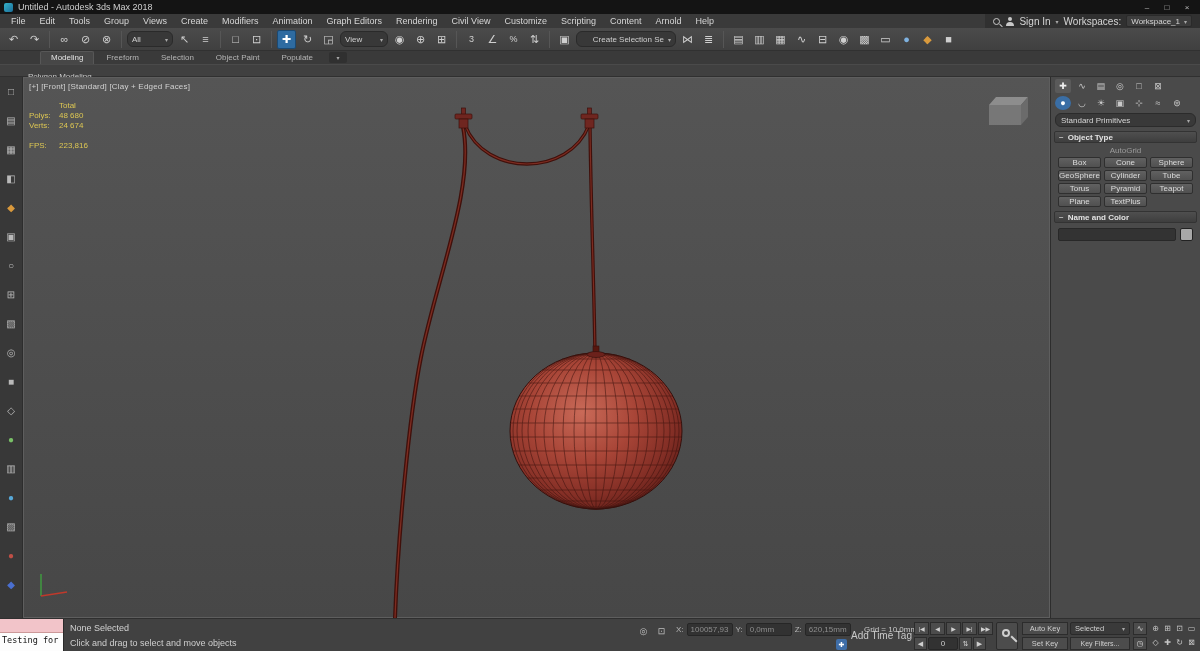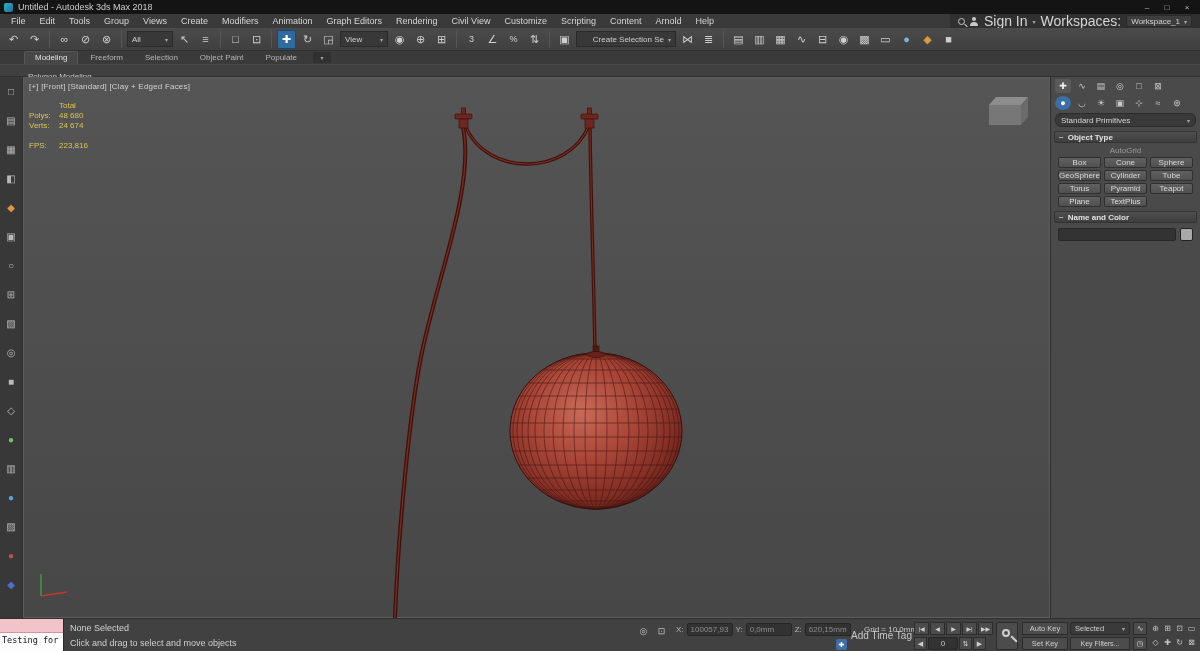--- a/index.html
+++ b/index.html
@@ -16,36 +16,36 @@
 
   
   .menubar{position:absolute;left:0;top:14px;width:1200px;height:14px;background:#3a3a3a;display:flex;align-items:center;padding-left:4px}
   .menu-item{font-size:9px;color:#d6d6d6;padding:0 7px;line-height:14px;white-space:nowrap}
   .menu-right{position:absolute;right:0;top:0;height:14px;display:flex;align-items:center;gap:5px;padding:0 8px;background:#303030}
   .mag-icon{width:7px;height:7px;border:1px solid #c9c9c9;border-radius:50%;position:relative}
   .mag-icon::after{content:"";position:absolute;width:4px;height:1px;background:#c9c9c9;left:5px;top:6px;transform:rotate(45deg)}
   .person-icon{width:9px;height:9px;position:relative}
   .person-icon::before{content:"";position:absolute;width:4px;height:4px;border-radius:50%;background:#c9c9c9;left:2.5px;top:0}
   .person-icon::after{content:"";position:absolute;width:8px;height:4px;border-radius:4px 4px 0 0;background:#c9c9c9;left:0.5px;bottom:0}
-  .mr-text{font-size:14px;color:#d6d6d6}
+  .mr-text{font-size:10px;color:#d6d6d6}
   .ws-box{display:flex;align-items:center;gap:4px;background:#3d3d3d;border:1px solid #2a2a2a;border-radius:2px;height:12px;padding:0 4px;font-size:8px;color:#d6d6d6}
   .caret{font-size:6px;color:#a8a8a8}
 
   
   .toolbar{position:absolute;left:0;top:28px;width:1200px;height:23px;background:linear-gradient(#4b4b4b,#404040);border-bottom:1px solid #313131;display:flex;align-items:center;padding-left:4px;gap:2px}
   .tbtn{width:19px;height:19px;display:flex;align-items:center;justify-content:center;border:1px solid transparent;border-radius:2px;color:#cfcfcf;font-size:11px;flex:none}
   .tbtn.sm{font-size:9px}
   .tbtn.active{background:#2e6ba1;border-color:#1b4972;color:#fff}
   .tbtn .c-blue{color:#7fb2e0}
   .tbtn .c-orange{color:#d99a3d}
   .tb-sep{width:1px;height:17px;background:#323232;border-right:1px solid #565656;margin:0 3px;flex:none}
-  .tb-dd{height:16px;display:flex;align-items:center;gap:4px;background:#383838;border:1px solid #2a2a2a;border-radius:0;padding:0 4px;font-size:8px;color:#d0d0d0;flex:none;white-space:nowrap}
-
-  
-  .ribbontabs{position:absolute;left:0;top:51px;width:1200px;height:13px;background:#3a3a3a;display:flex;align-items:flex-end;padding-left:24px;gap:2px}
+  .tb-dd{height:16px;display:flex;align-items:center;gap:4px;background:#383838;border:1px solid #2a2a2a;border-radius:6px;padding:0 4px;font-size:8px;color:#d0d0d0;flex:none;white-space:nowrap}
+
+  
+  .ribbontabs{position:absolute;left:0;top:51px;width:1200px;height:13px;background:#3a3a3a;display:flex;align-items:flex-end;padding-left:40px;gap:2px}
   .rtab{font-size:8px;color:#b5b5b5;padding:0 10px;line-height:12px}
   .rtab.active{background:#474747;color:#e2e2e2;border:1px solid #575757;border-bottom:none;border-radius:2px 2px 0 0}
   .rtab-cfg{width:18px;height:11px;background:#303030;border-radius:2px;display:flex;align-items:center;justify-content:center;margin-left:4px;margin-bottom:1px}
   .polybar{position:absolute;left:0;top:64px;width:1200px;height:13px;background:#404040;border-top:1px solid #4a4a4a;border-bottom:1px solid #303030}
   .polybar span{font-size:8px;color:#c9c9c9;line-height:12px;padding-left:28px;display:inline-block}
 
   
   .lefttb{position:absolute;left:0;top:77px;width:23px;height:541px;background:#383838;border-right:1px solid #2d2d2d;display:flex;flex-direction:column;align-items:center;padding-top:6px;gap:12px}
   .lefttb i{width:17px;height:17px;display:flex;align-items:center;justify-content:center;font-size:10px;color:#b9b9b9}
   .lefttb i:nth-of-type(5){color:#d9993c}

